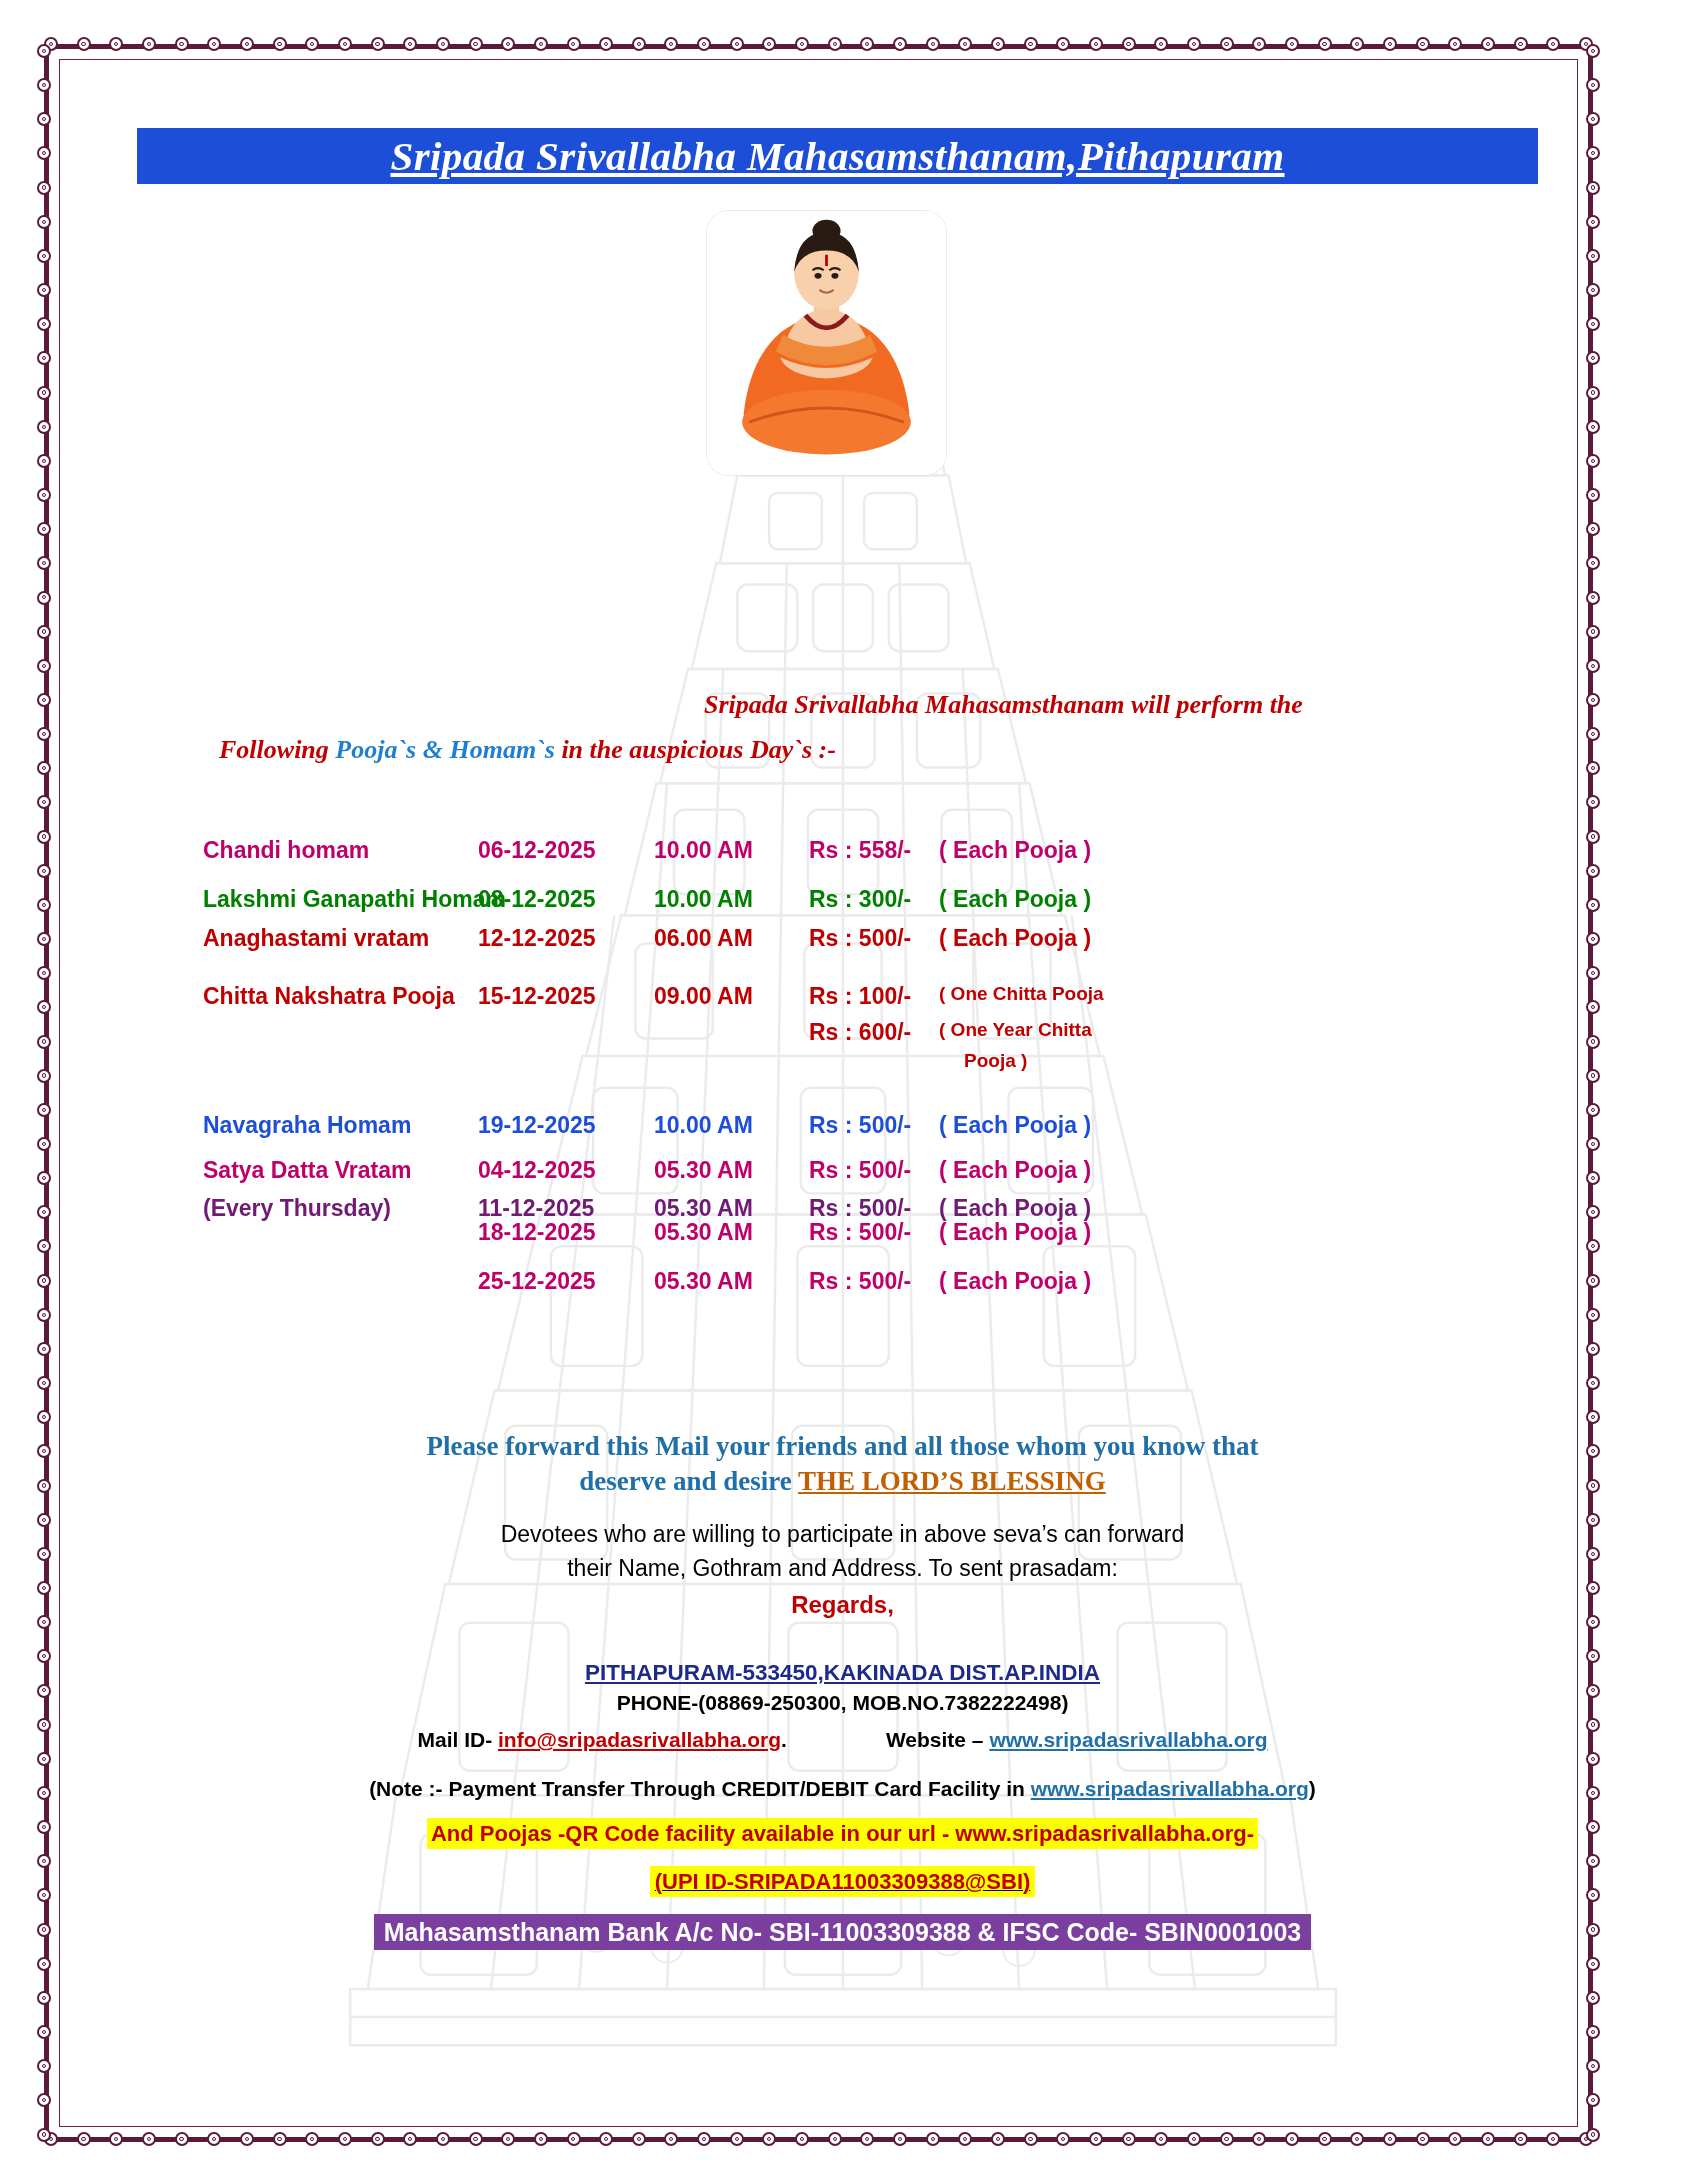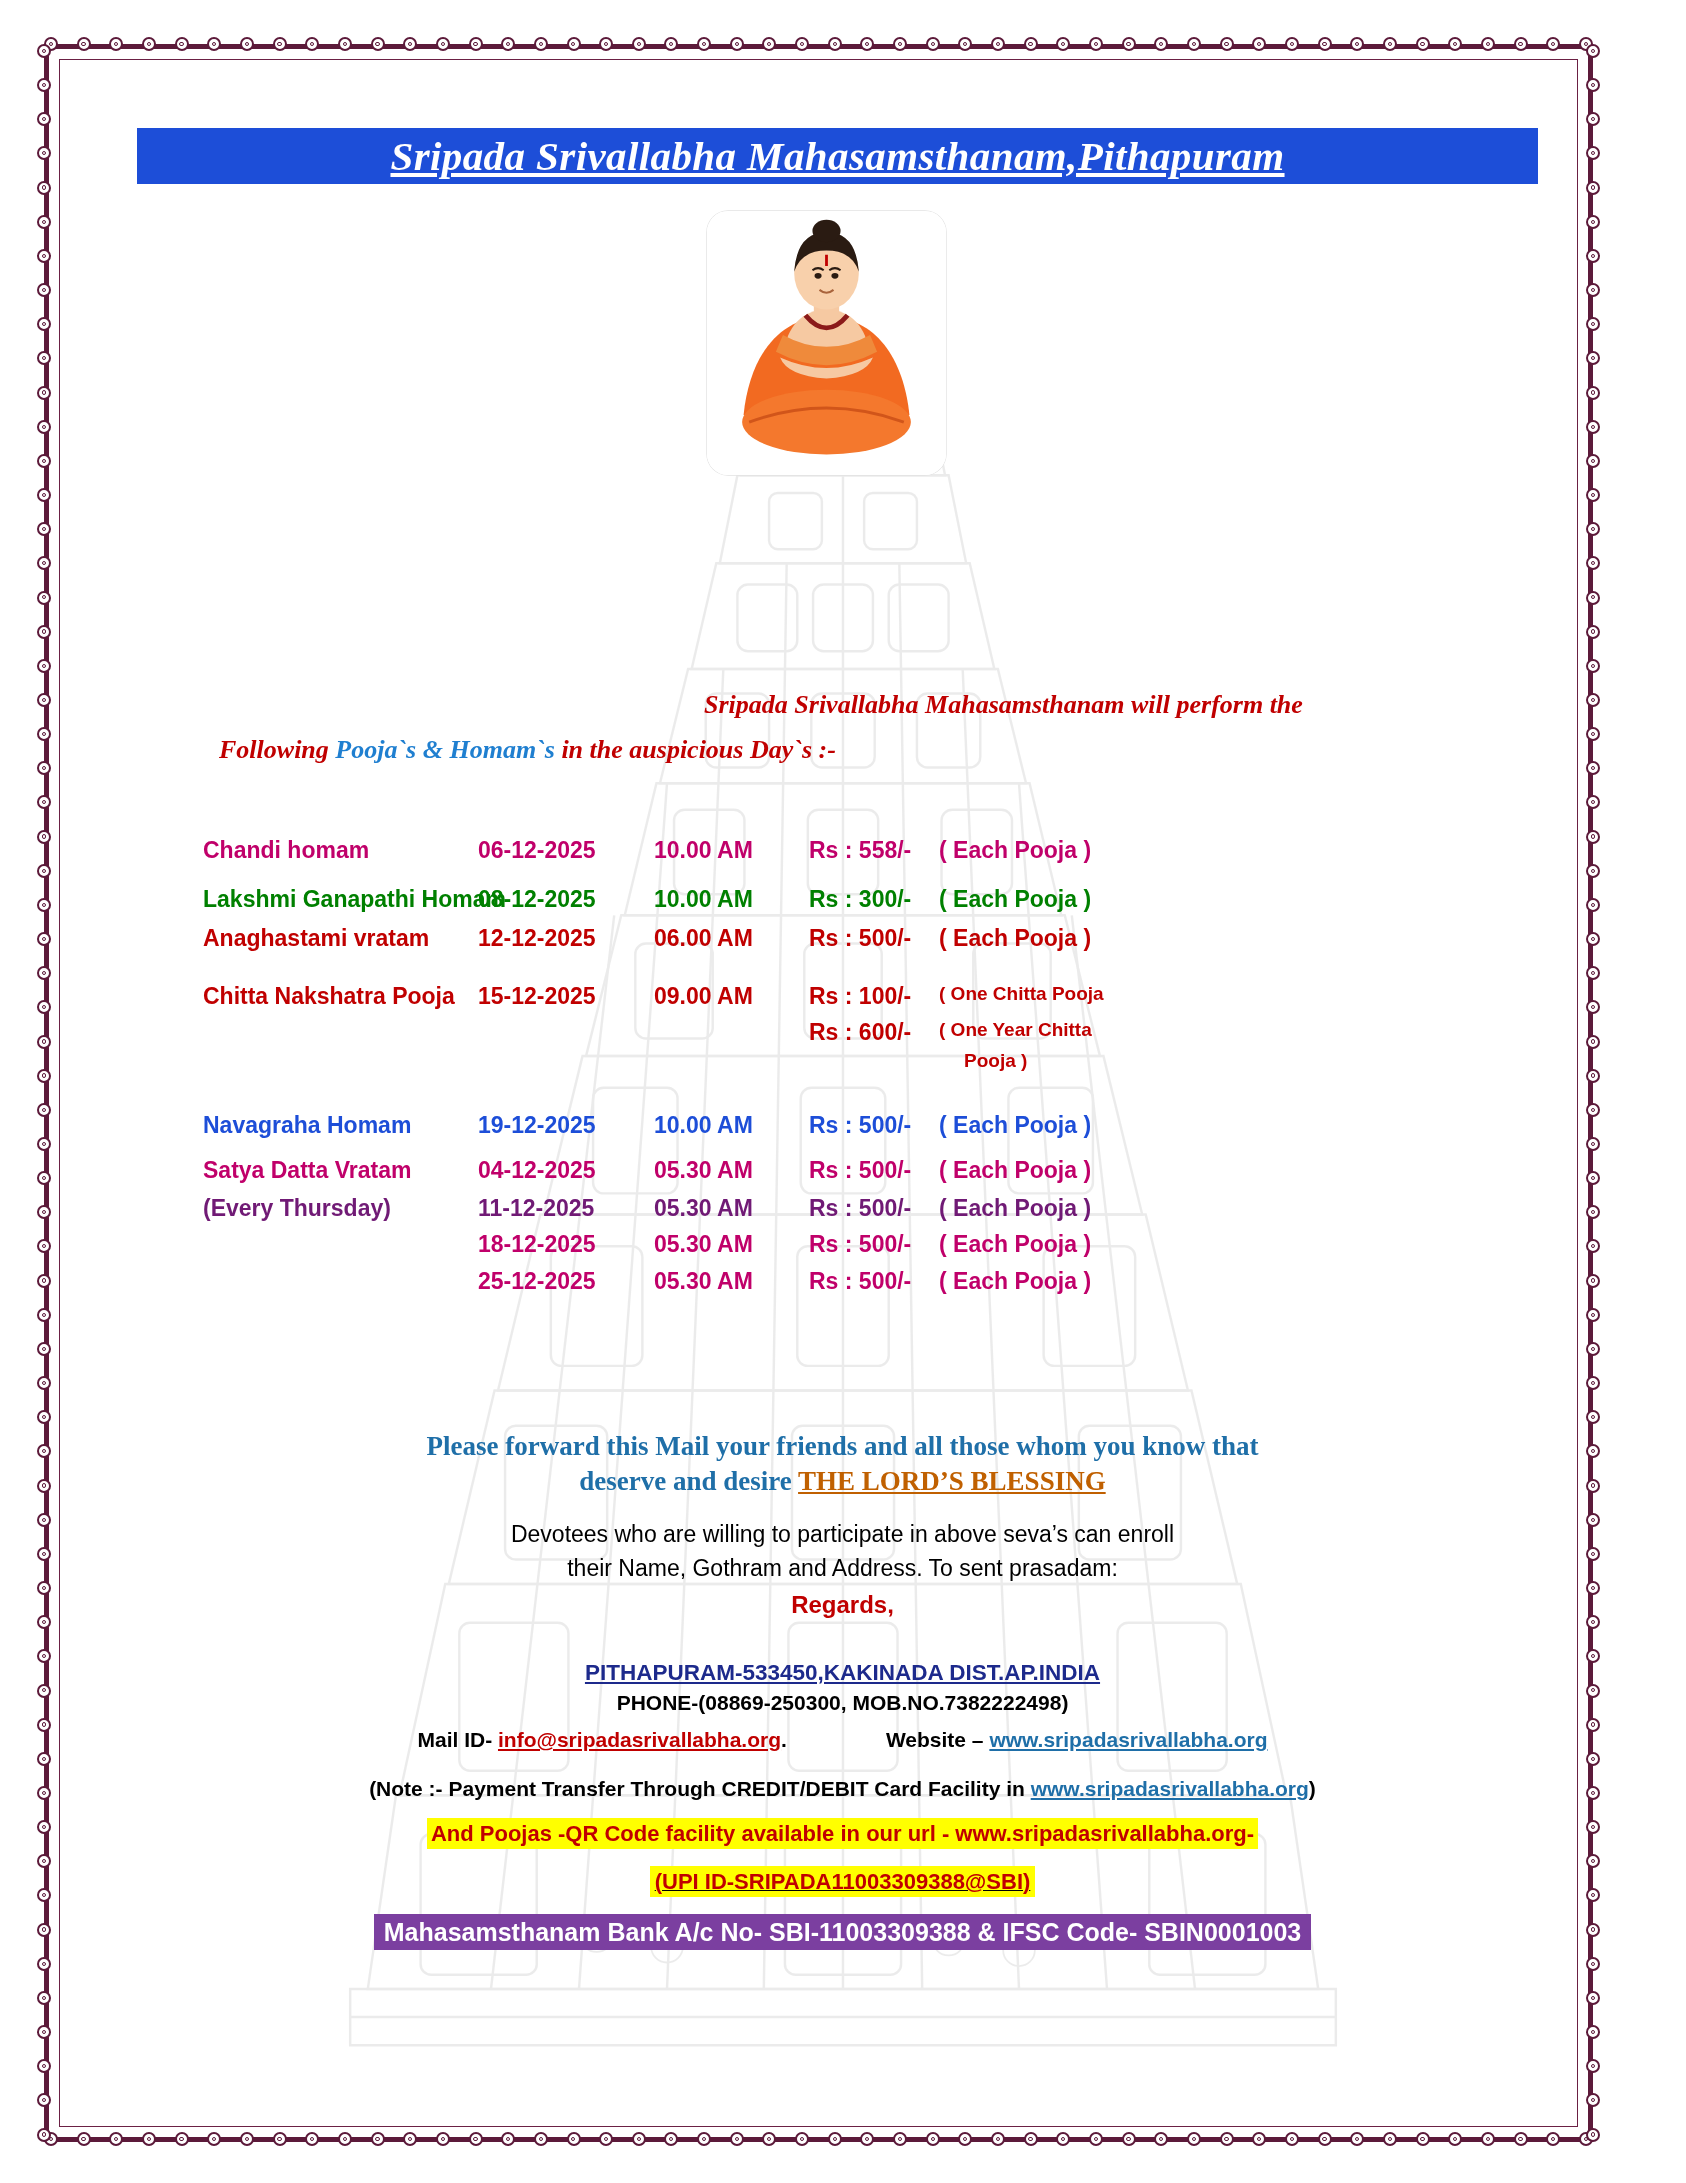--- a/index.html
+++ b/index.html
@@ -770,21 +770,21 @@
           <span class="c-fee">Rs : 500/-</span>
           <span class="c-note">( Each Pooja )</span>
         </div>
         <div class="srow" style="position: absolute; left: 0px; top: 358px; width: 1401px; color: #701a75;">
           <span class="c-name">  (Every Thursday)</span>
           <span class="c-date">11-12-2025</span>
           <span class="c-time">05.30 AM</span>
           <span class="c-fee">Rs : 500/-</span>
           <span class="c-note">( Each Pooja )</span>
         </div>
-        <div class="srow" style="position: absolute; left: 0px; top: 394px; width: 1401px; color: rgb(192, 0, 106);">
+        <div class="srow" style="position: absolute; left: 0px; top: 382px; width: 1401px; color: rgb(192, 0, 106);">
           <span class="c-name"></span>
           <span class="c-date">18-12-2025</span>
           <span class="c-time">05.30 AM</span>
           <span class="c-fee">Rs : 500/-</span>
           <span class="c-note">( Each Pooja )</span>
         </div>
         <div class="srow" style="position: absolute; left: 0px; top: 431px; width: 1401px; color: rgb(192, 0, 106);">
           <span class="c-name"></span>
           <span class="c-date">25-12-2025</span>
           <span class="c-time">05.30 AM</span>
@@ -792,21 +792,21 @@
           <span class="c-note">( Each Pooja )</span>
         </div>
       </div>
 
     <div class="fwd">
       <div>Please forward this Mail your friends and all those whom you know that</div>
       <div><span>deserve and desire </span><span class="bless">THE LORD’S BLESSING</span></div>
     </div>
 
     <div class="devotees">
-      <div>Devotees who are willing to participate in above seva’s can enroll</div>
+      <div>Devotees who are willing to participate in above seva’s can forward</div>
       <div>their Name, Gothram and Address. To sent prasadam:</div>
     </div>
 
     <div class="regards">Regards,</div>
     <div class="addr2">PITHAPURAM-533450,KAKINADA DIST.AP.INDIA</div>
     <div class="phone">PHONE-(08869-250300, MOB.NO.7382222498)</div>
 
     <div class="mailrow">
       <span>Mail ID- </span><span class="mail-link">info@sripadasrivallabha.org</span><span>.</span><span class="gap"></span><span>Website – </span><span class="web-link">www.sripadasrivallabha.org</span>
     </div>

